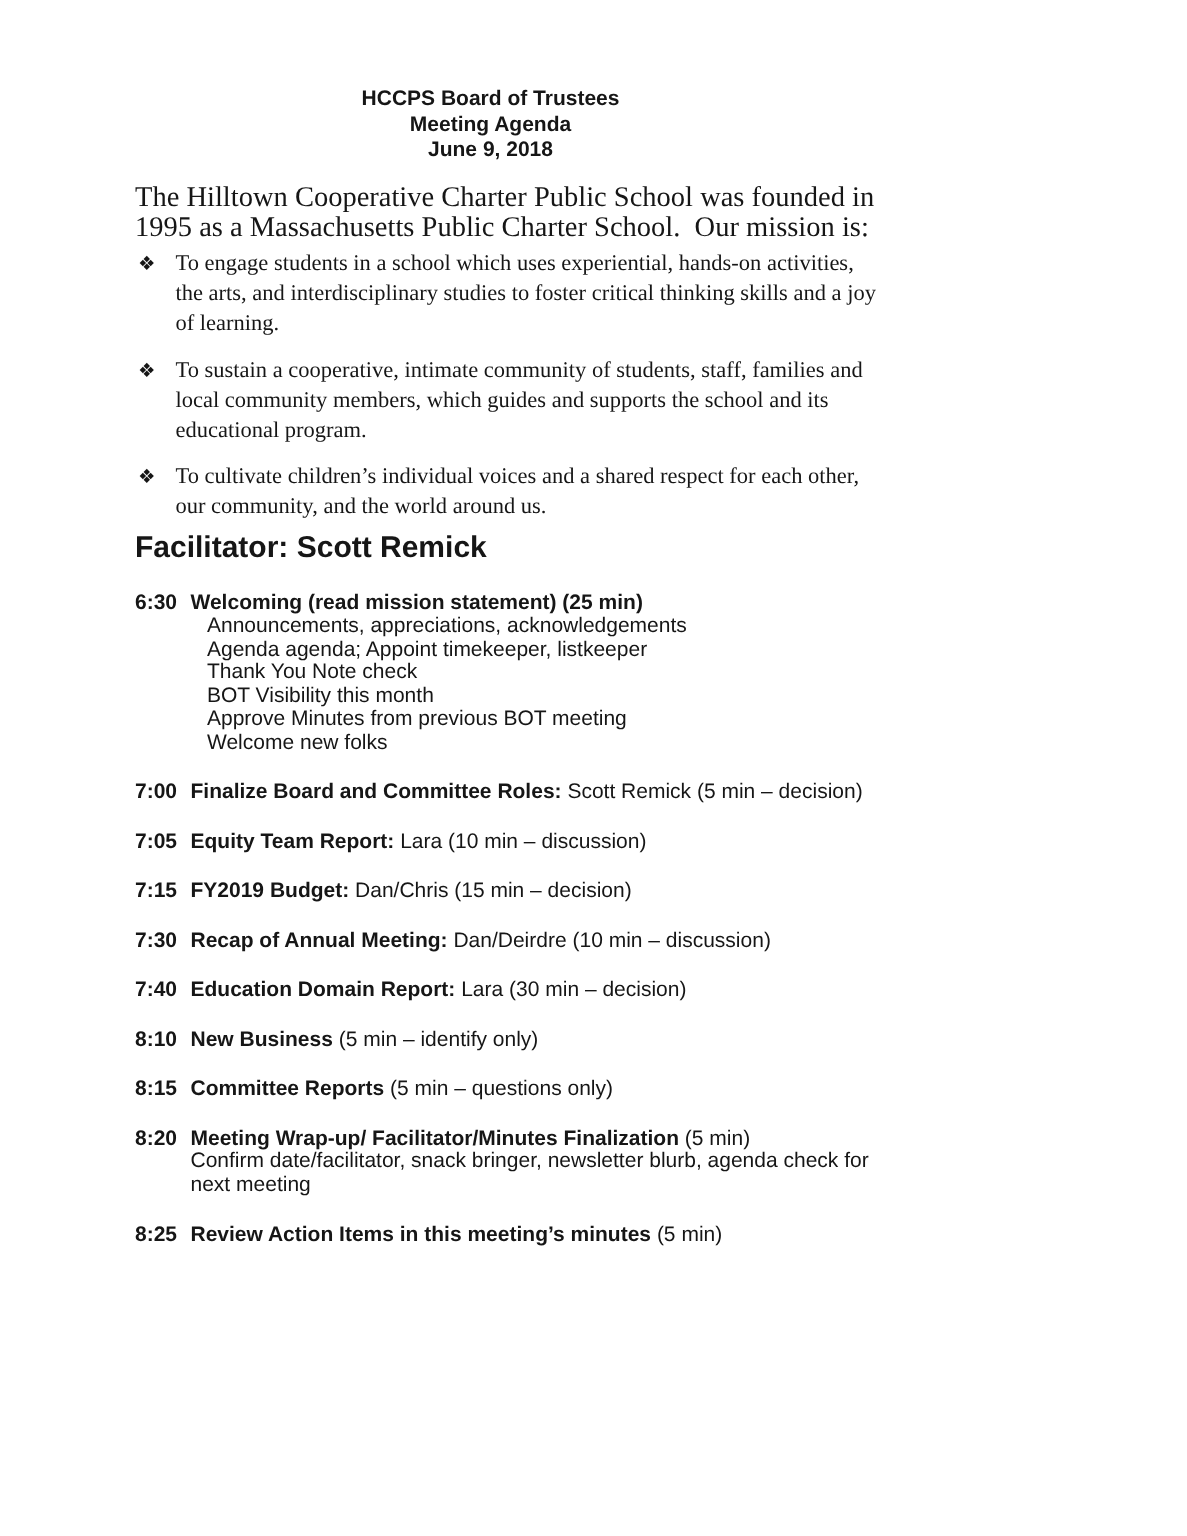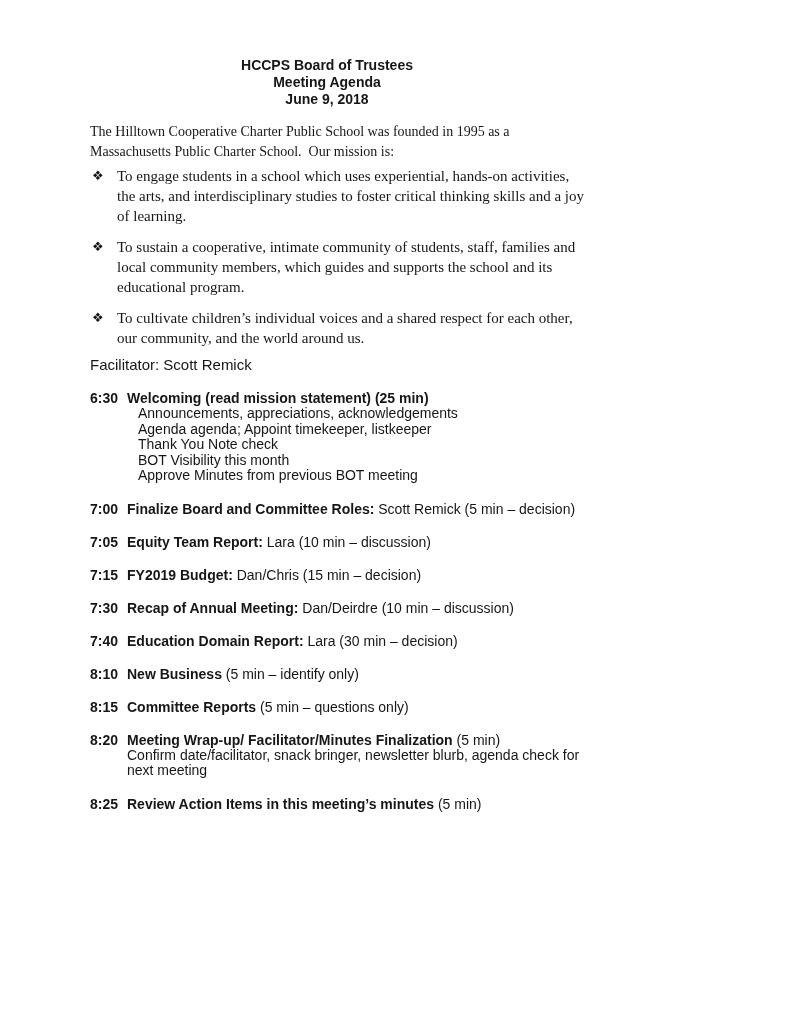--- a/index.html
+++ b/index.html
@@ -19,21 +19,21 @@
     font-size: 14px;
     line-height: 17px;
   }
   .content {
     margin-left: 90px;
     margin-right: 70px;
   }
   .intro {
     margin: 14px 0 0 0;
     font-family: "Liberation Serif", serif;
-    font-size: 14px;
+    font-size: 19px;
     line-height: 20px;
     white-space: pre-wrap;
   }
   .mission {
     list-style: none;
     margin: 4px 0 0 0;
     padding: 0;
     font-family: "Liberation Serif", serif;
     font-size: 15px;
     line-height: 20px;
@@ -43,22 +43,22 @@
   .glyph {
     flex: none;
     width: 27px;
     padding-left: 2px;
     font-size: 13px;
     box-sizing: border-box;
   }
   .facilitator {
     margin-top: 9px;
     font-family: "Liberation Sans", sans-serif;
-    font-weight: 400;
-    font-size: 15px;
+    font-weight: 700;
+    font-size: 20px;
     line-height: 16px;
   }
   .agenda {
     margin-top: 17px;
     font-family: "Liberation Sans", sans-serif;
     font-size: 14px;
   }
   .agenda-row {
     display: flex;
     line-height: 16px;
@@ -111,20 +111,21 @@
     <section class="agenda">
   <div class="agenda-row">
     <span class="time">6:30</span>
     <div class="abody">
       <div class="atitle"><span class="b">Welcoming (read mission statement) (25 min)</span><span class="r"></span></div>
     <div class="sub indent">Announcements, appreciations, acknowledgements</div>
             <div class="sub indent">Agenda agenda; Appoint timekeeper, listkeeper</div>
             <div class="sub indent">Thank You Note check</div>
             <div class="sub indent">BOT Visibility this month</div>
             <div class="sub indent">Approve Minutes from previous BOT meeting</div>
+            <div class="sub indent">Welcome new folks</div>
           </div>
   </div>
 
 
   <div class="agenda-row">
     <span class="time">7:00</span>
     <div class="abody">
       <div class="atitle"><span class="b">Finalize Board and Committee Roles:</span><span class="r"> Scott Remick (5 min – decision)</span></div>
     </div>
   </div>

